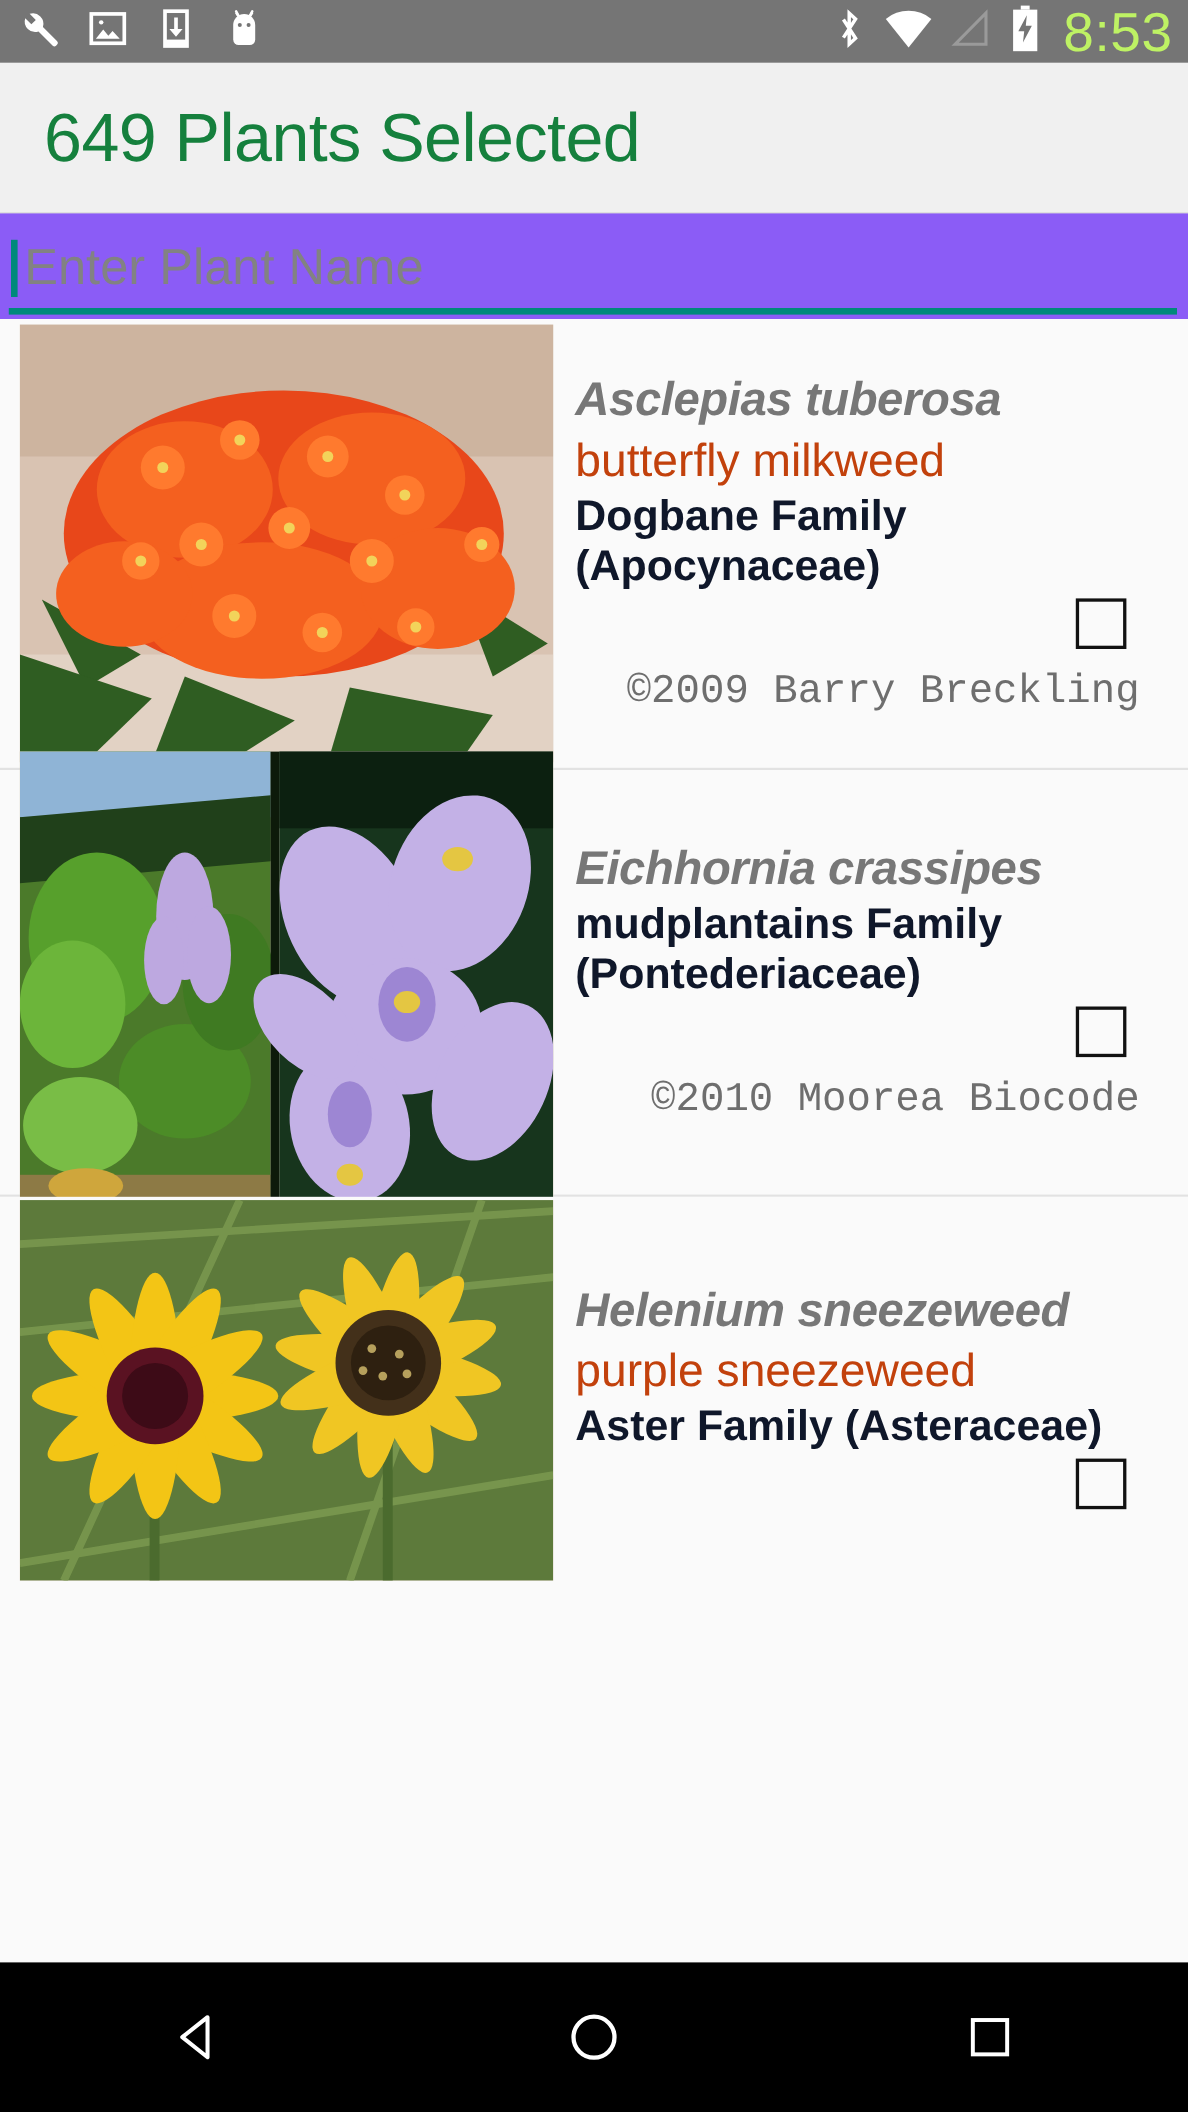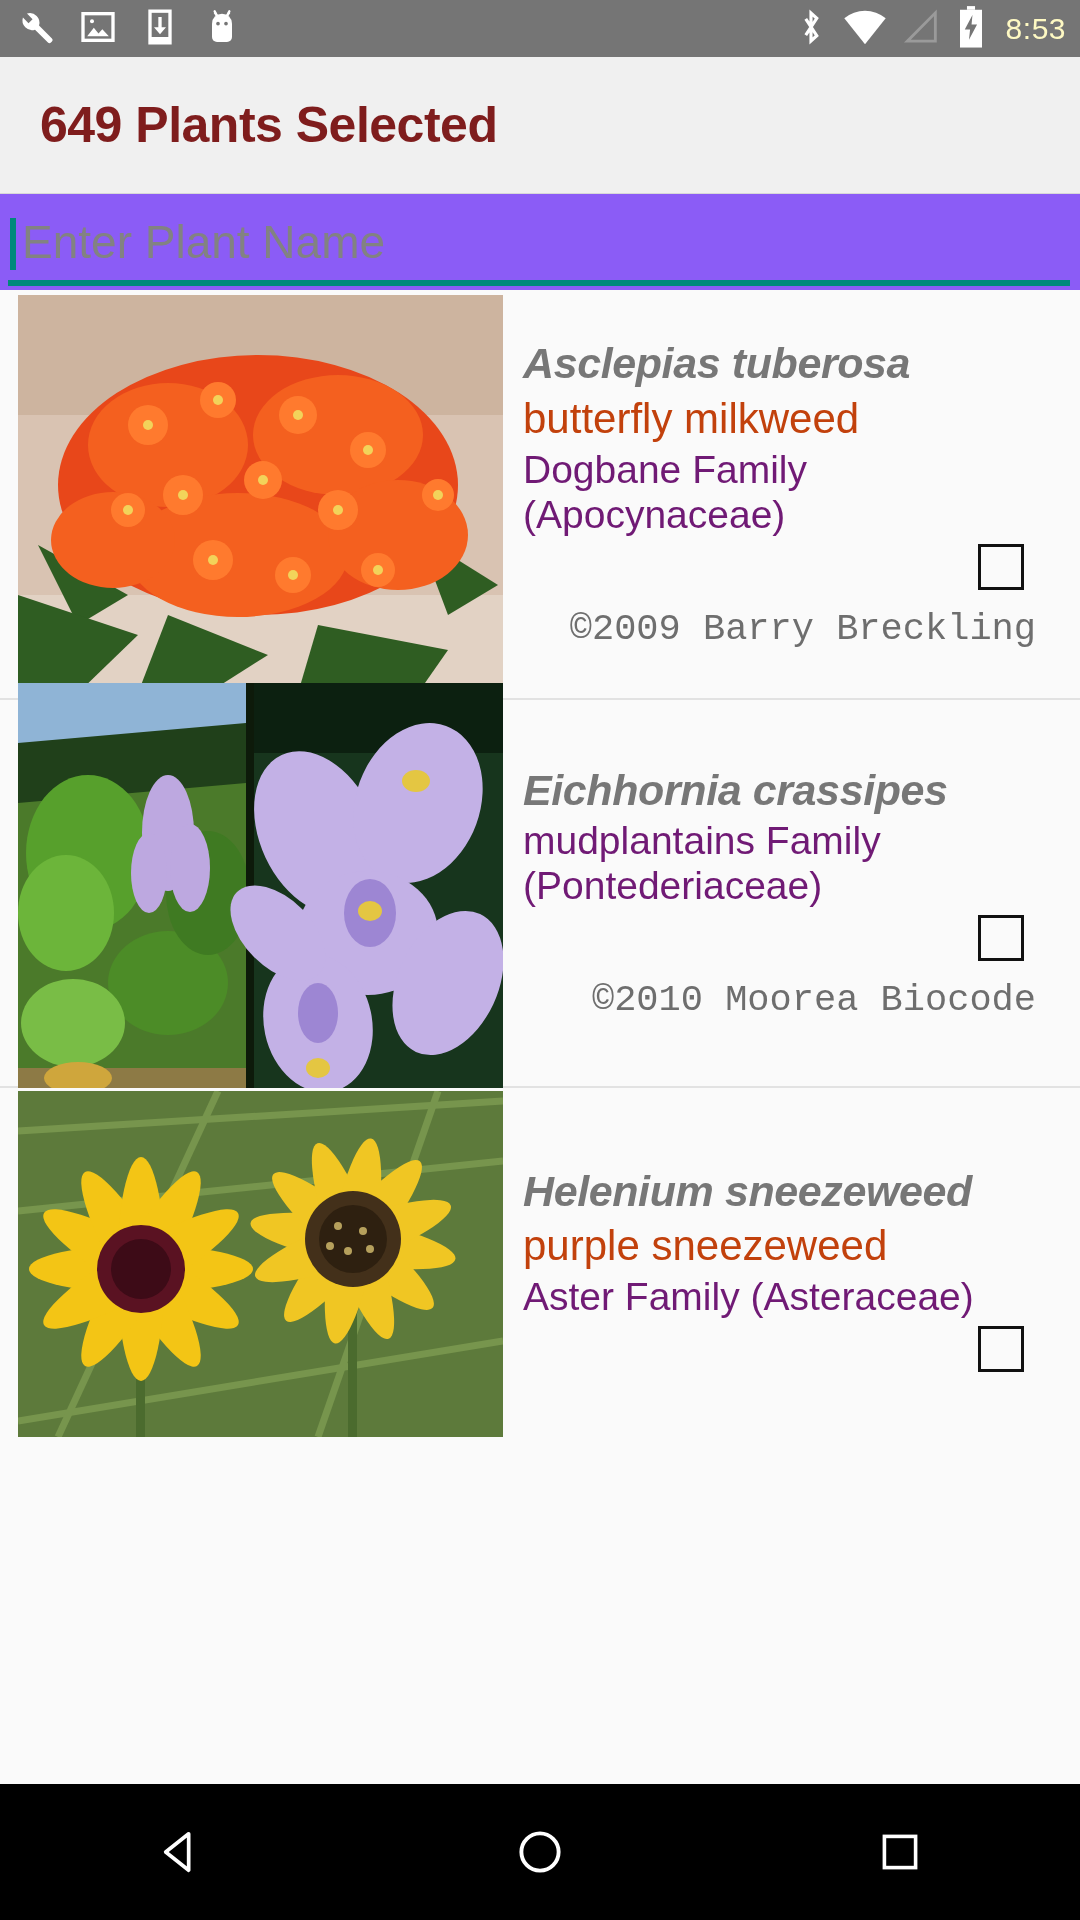--- a/index.html
+++ b/index.html
@@ -12,32 +12,32 @@
 
   
   .statusbar {
     height:57px; background:#757575; display:flex; align-items:center;
     padding:0 14px; position:relative;
   }
   .sb-left { display:flex; align-items:center; gap:22px; }
   .sb-right { display:flex; align-items:center; gap:14px; margin-left:auto; }
   .sb-icon { display:block; }
   .sb-clock {
-    color:#fef9c3; font-size:30px; font-weight:400; letter-spacing:0.5px;
+    color:#bef264; font-size:50px; font-weight:400; letter-spacing:0.5px;
     margin-left:6px; line-height:1;
   }
 
   
   .appbar {
     height:137px; background:#f0f0f0; display:flex; align-items:center;
     padding:0 40px; border-bottom:1px solid #d8d8d8;
     box-shadow:0 2px 4px rgba(0,0,0,0.13);
   }
   .appbar-title {
-    font-size:50px; font-weight:700; color:#7f1d1d; letter-spacing:-0.5px;
+    font-size:62px; font-weight:400; color:#15803d; letter-spacing:-0.5px;
   }
 
   
   .searchwrap {
     position:relative; height:96px; background:#8b5cf6;
     padding:0 0 0 10px; display:flex; align-items:center;
   }
   .caret {
     width:6px; height:52px; background:#00897b; flex:0 0 auto; margin-right:6px;
     margin-top:4px;
@@ -71,21 +71,21 @@
     display:flex; flex-direction:column;
   }
   .sci {
     font-size:43px; font-style:italic; font-weight:700; color:#777777;
     line-height:1.08; letter-spacing:-0.4px;
   }
   .common {
     font-size:42px; color:#c2410c; line-height:1.12; margin-top:8px;
   }
   .family {
-    font-size:39px; color:#701a75; line-height:1.15; margin-top:6px;
+    font-size:39px; color:#0f172a; line-height:1.15; margin-top:6px;font-weight:bold;
   }
   .spacer { flex:1 1 auto; min-height:6px; }
   .cb-line { display:flex; justify-content:flex-end; padding-right:34px; }
   .checkbox {
     width:46px; height:46px; border:3px solid #111111; background:#fafafa;
   }
   .credit {
     font-size:37px; color:#6e6e6e; text-align:right; padding-right:22px;
     margin-top:18px; margin-bottom:10px; white-space:nowrap;font-family:Liberation Mono, monospace;
   }

